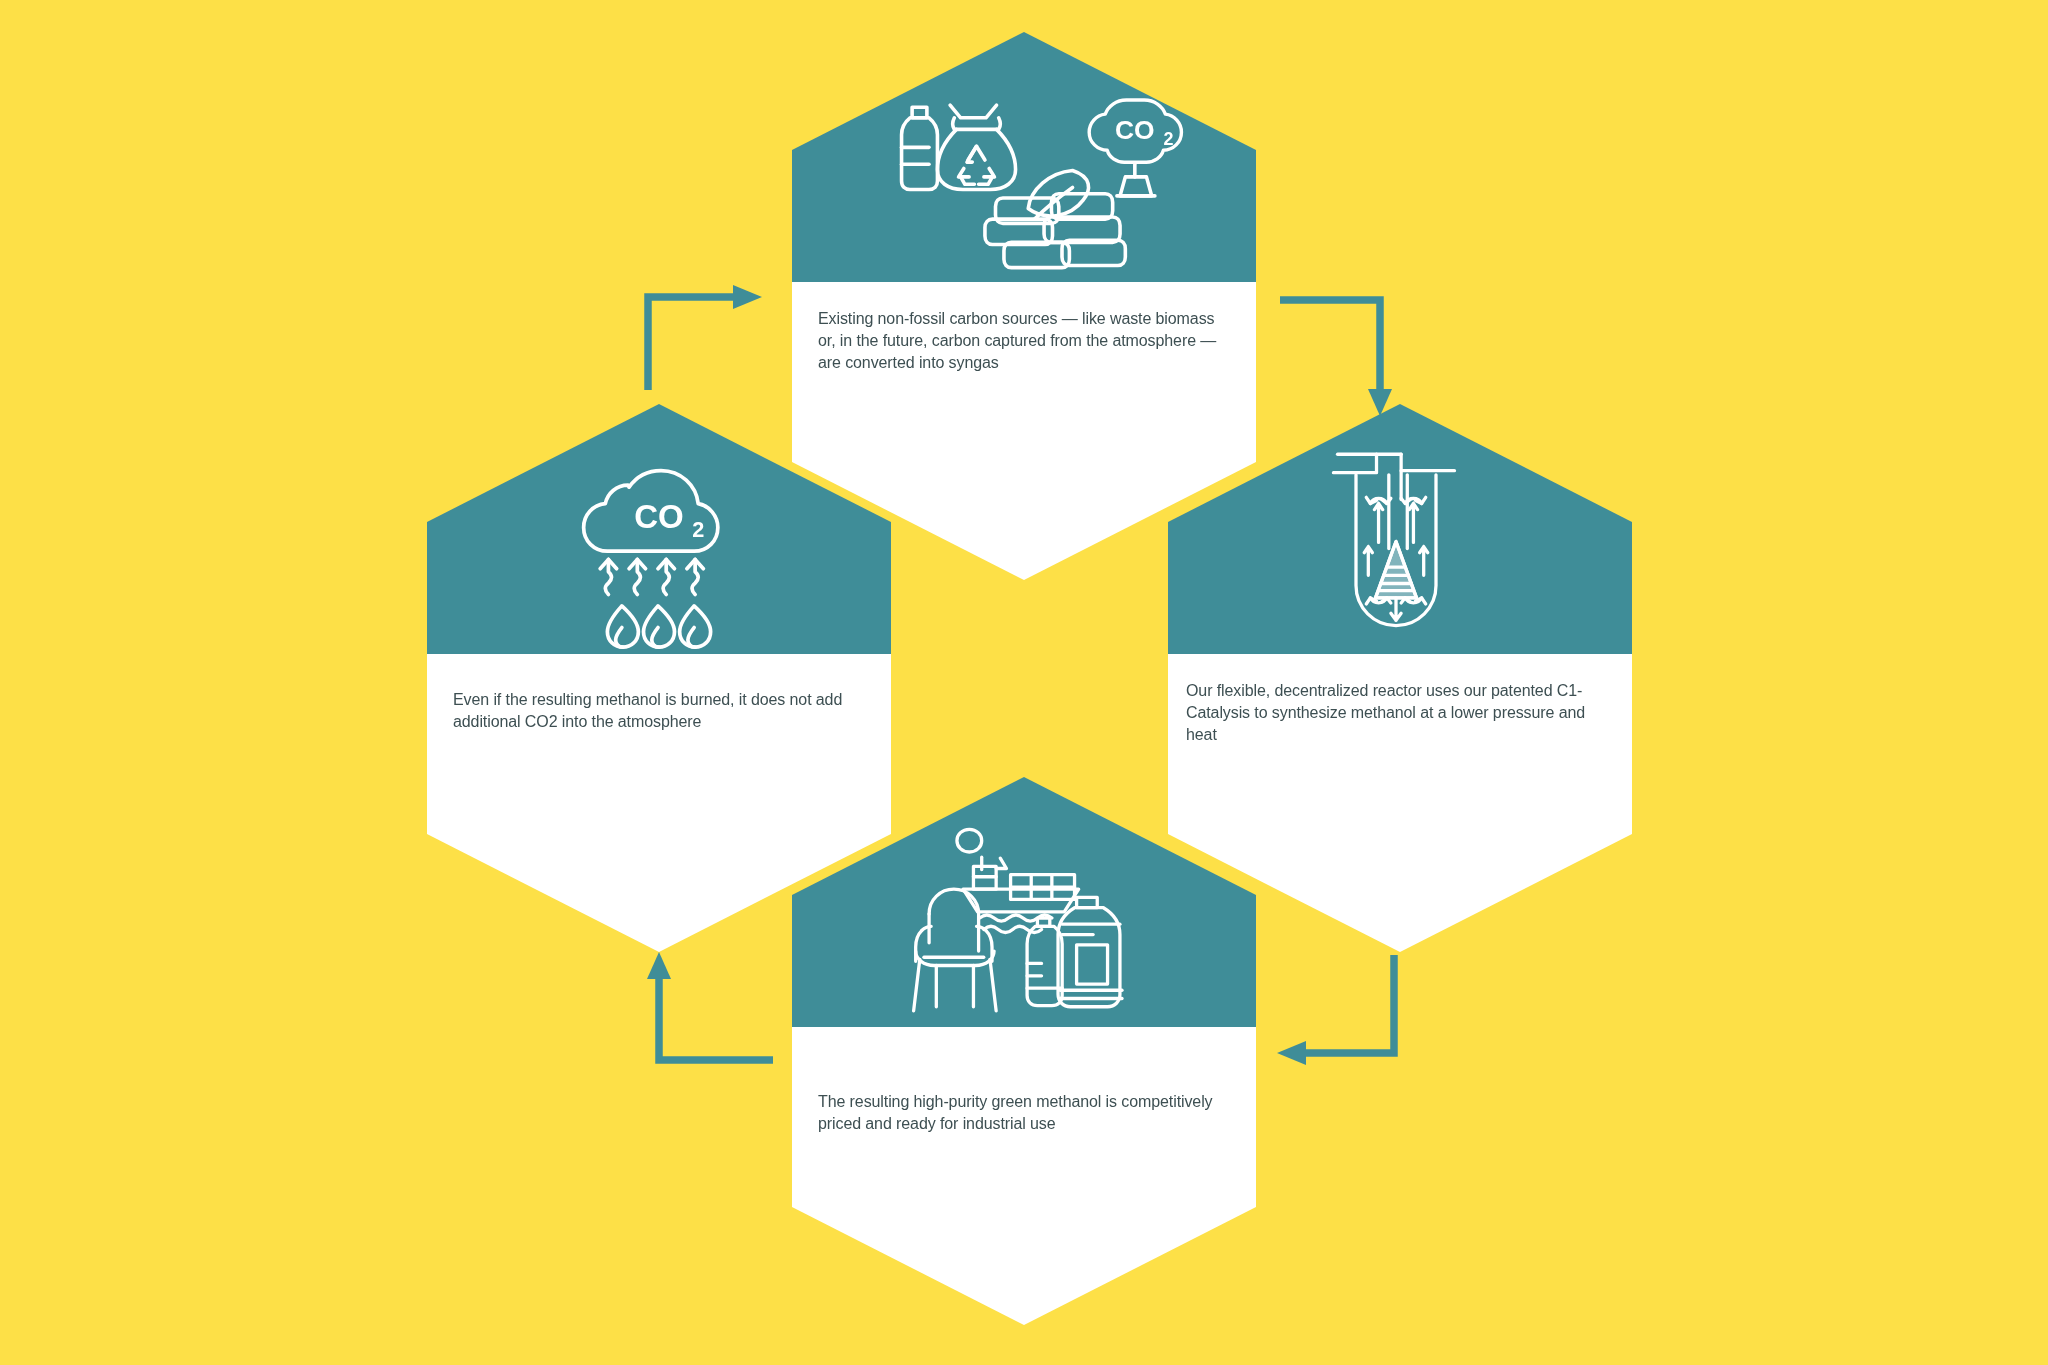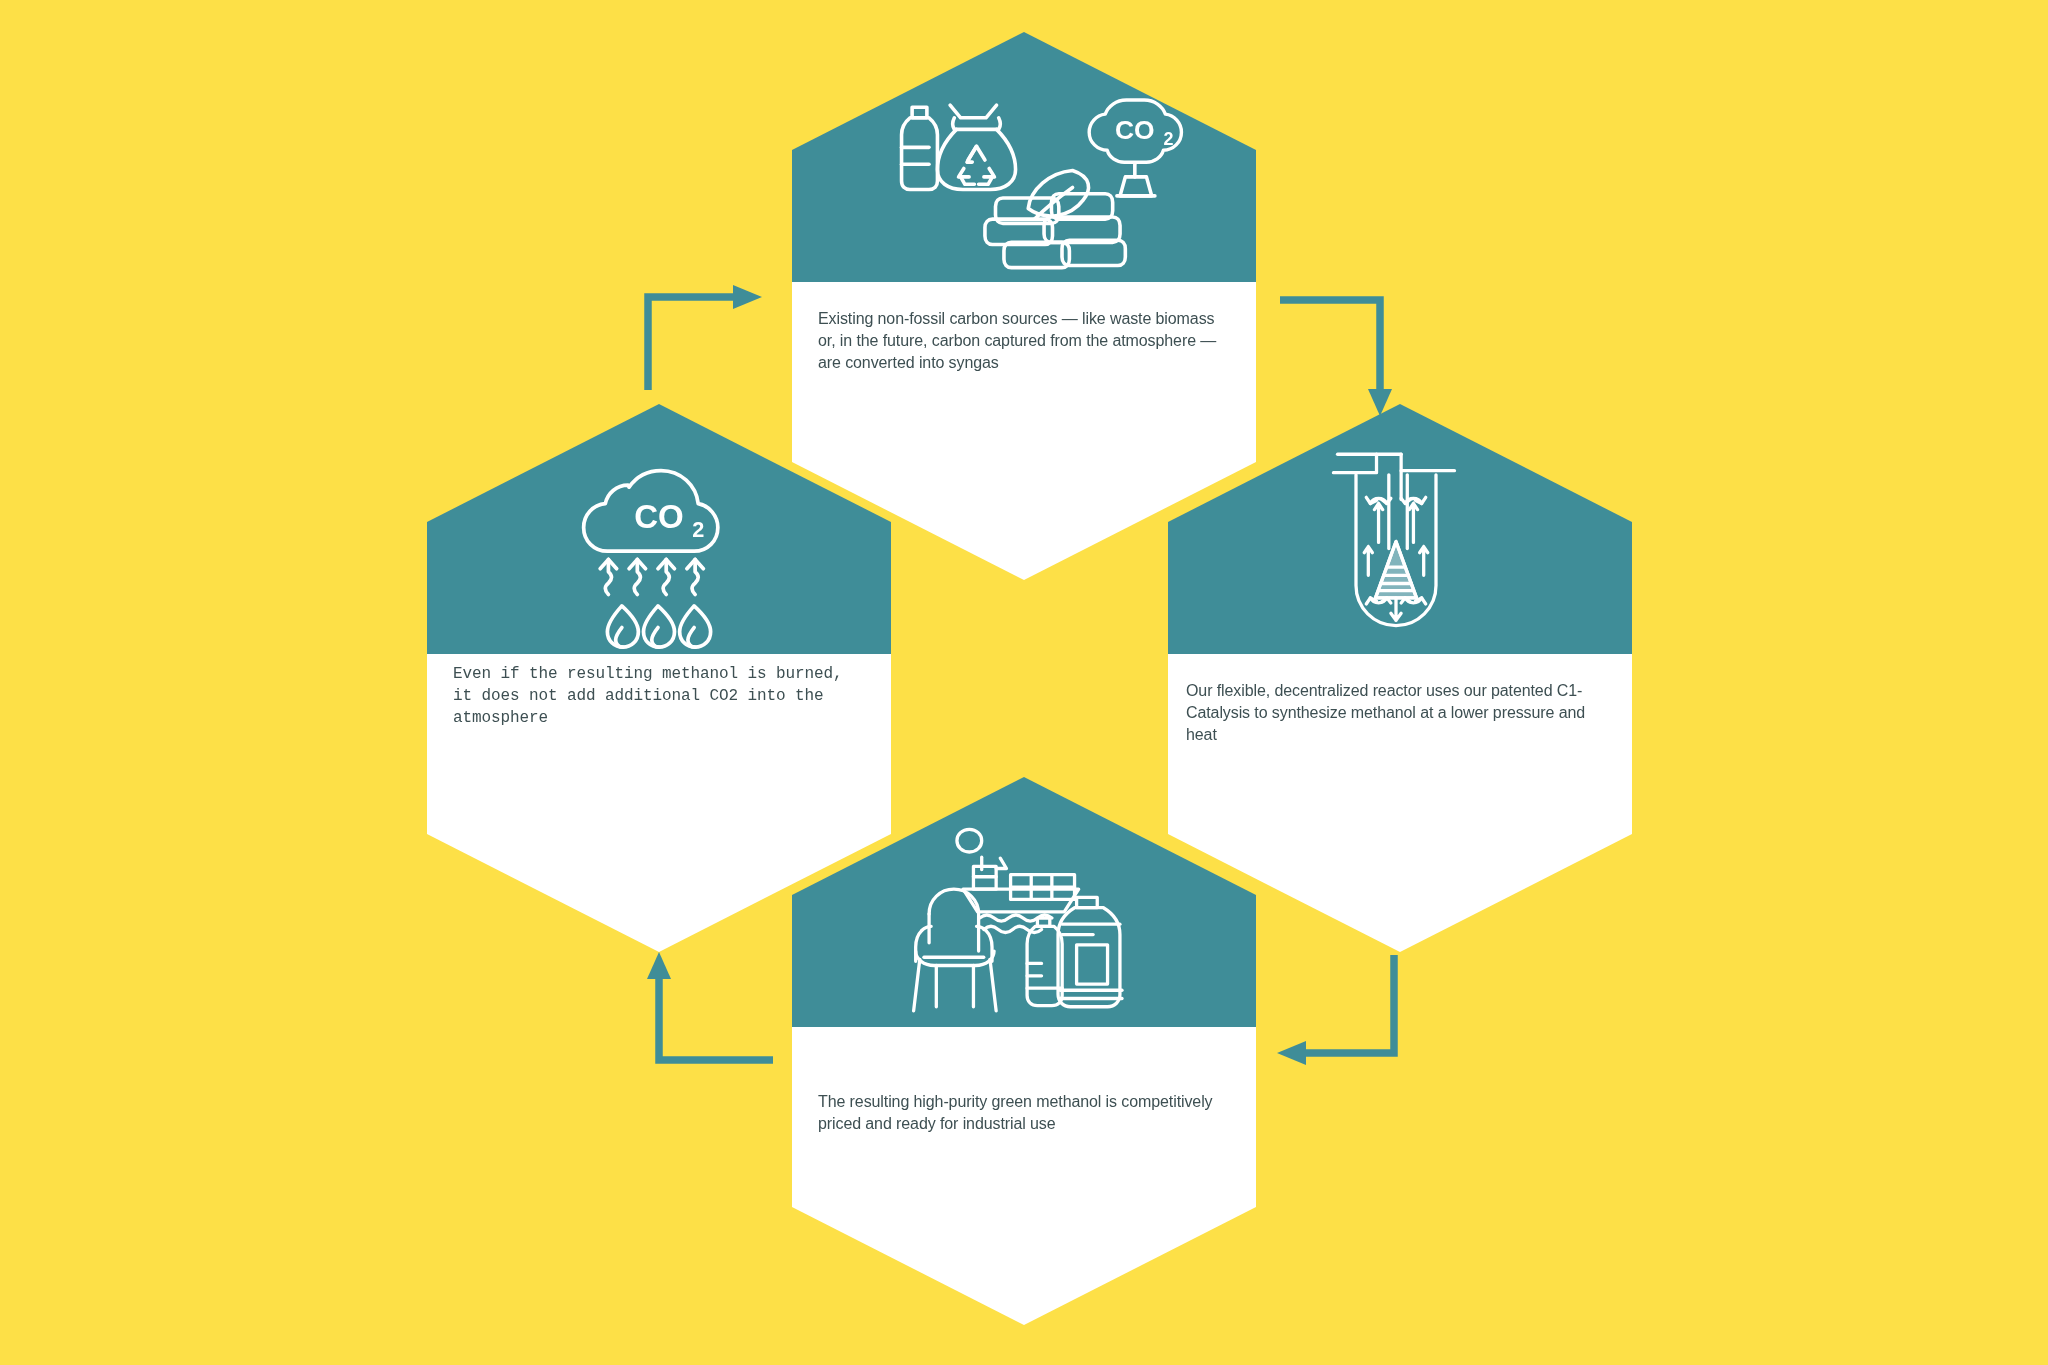--- a/index.html
+++ b/index.html
@@ -238,21 +238,21 @@
         </g>
 
         <path d="M54 151 c-9 10 -14 18 -14 25 c0 9 7 15 15 15 c8 0 15 -6 15 -15 c0 -7 -5 -15 -16 -25 z"></path>
         <path d="M54 172 c-4 5 -6 9 -6 12 c0 4 3 7 7 7"></path>
         <path d="M89 151 c-9 10 -14 18 -14 25 c0 9 7 15 15 15 c8 0 15 -6 15 -15 c0 -7 -5 -15 -16 -25 z"></path>
         <path d="M89 172 c-4 5 -6 9 -6 12 c0 4 3 7 7 7"></path>
         <path d="M124 151 c-9 10 -14 18 -14 25 c0 9 7 15 15 15 c8 0 15 -6 15 -15 c0 -7 -5 -15 -16 -25 z"></path>
         <path d="M124 172 c-4 5 -6 9 -6 12 c0 4 3 7 7 7"></path>
       </svg>
     </div>
-    <div class="caption" style="top:260px;font-family:Liberation Mono, monospace;">Even if the resulting methanol is burned, it does not add additional CO2 into the atmosphere</div>
+    <div class="caption" style="top:285px;">Even if the resulting methanol is burned, it does not add additional CO2 into the atmosphere</div>
   </div>
 
   <div class="arrow" id="arrow-tl">
     <svg width="130" height="110" viewBox="0 0 130 110" fill="none">
       <path d="M8 105 V12 H96" stroke="#3f8d98" stroke-width="7.5" fill="none"></path>
       <path d="M93 0 L122 12 L93 24 Z" fill="#3f8d98"></path>
     </svg>
   </div>
 
   <div class="arrow" id="arrow-tr">

